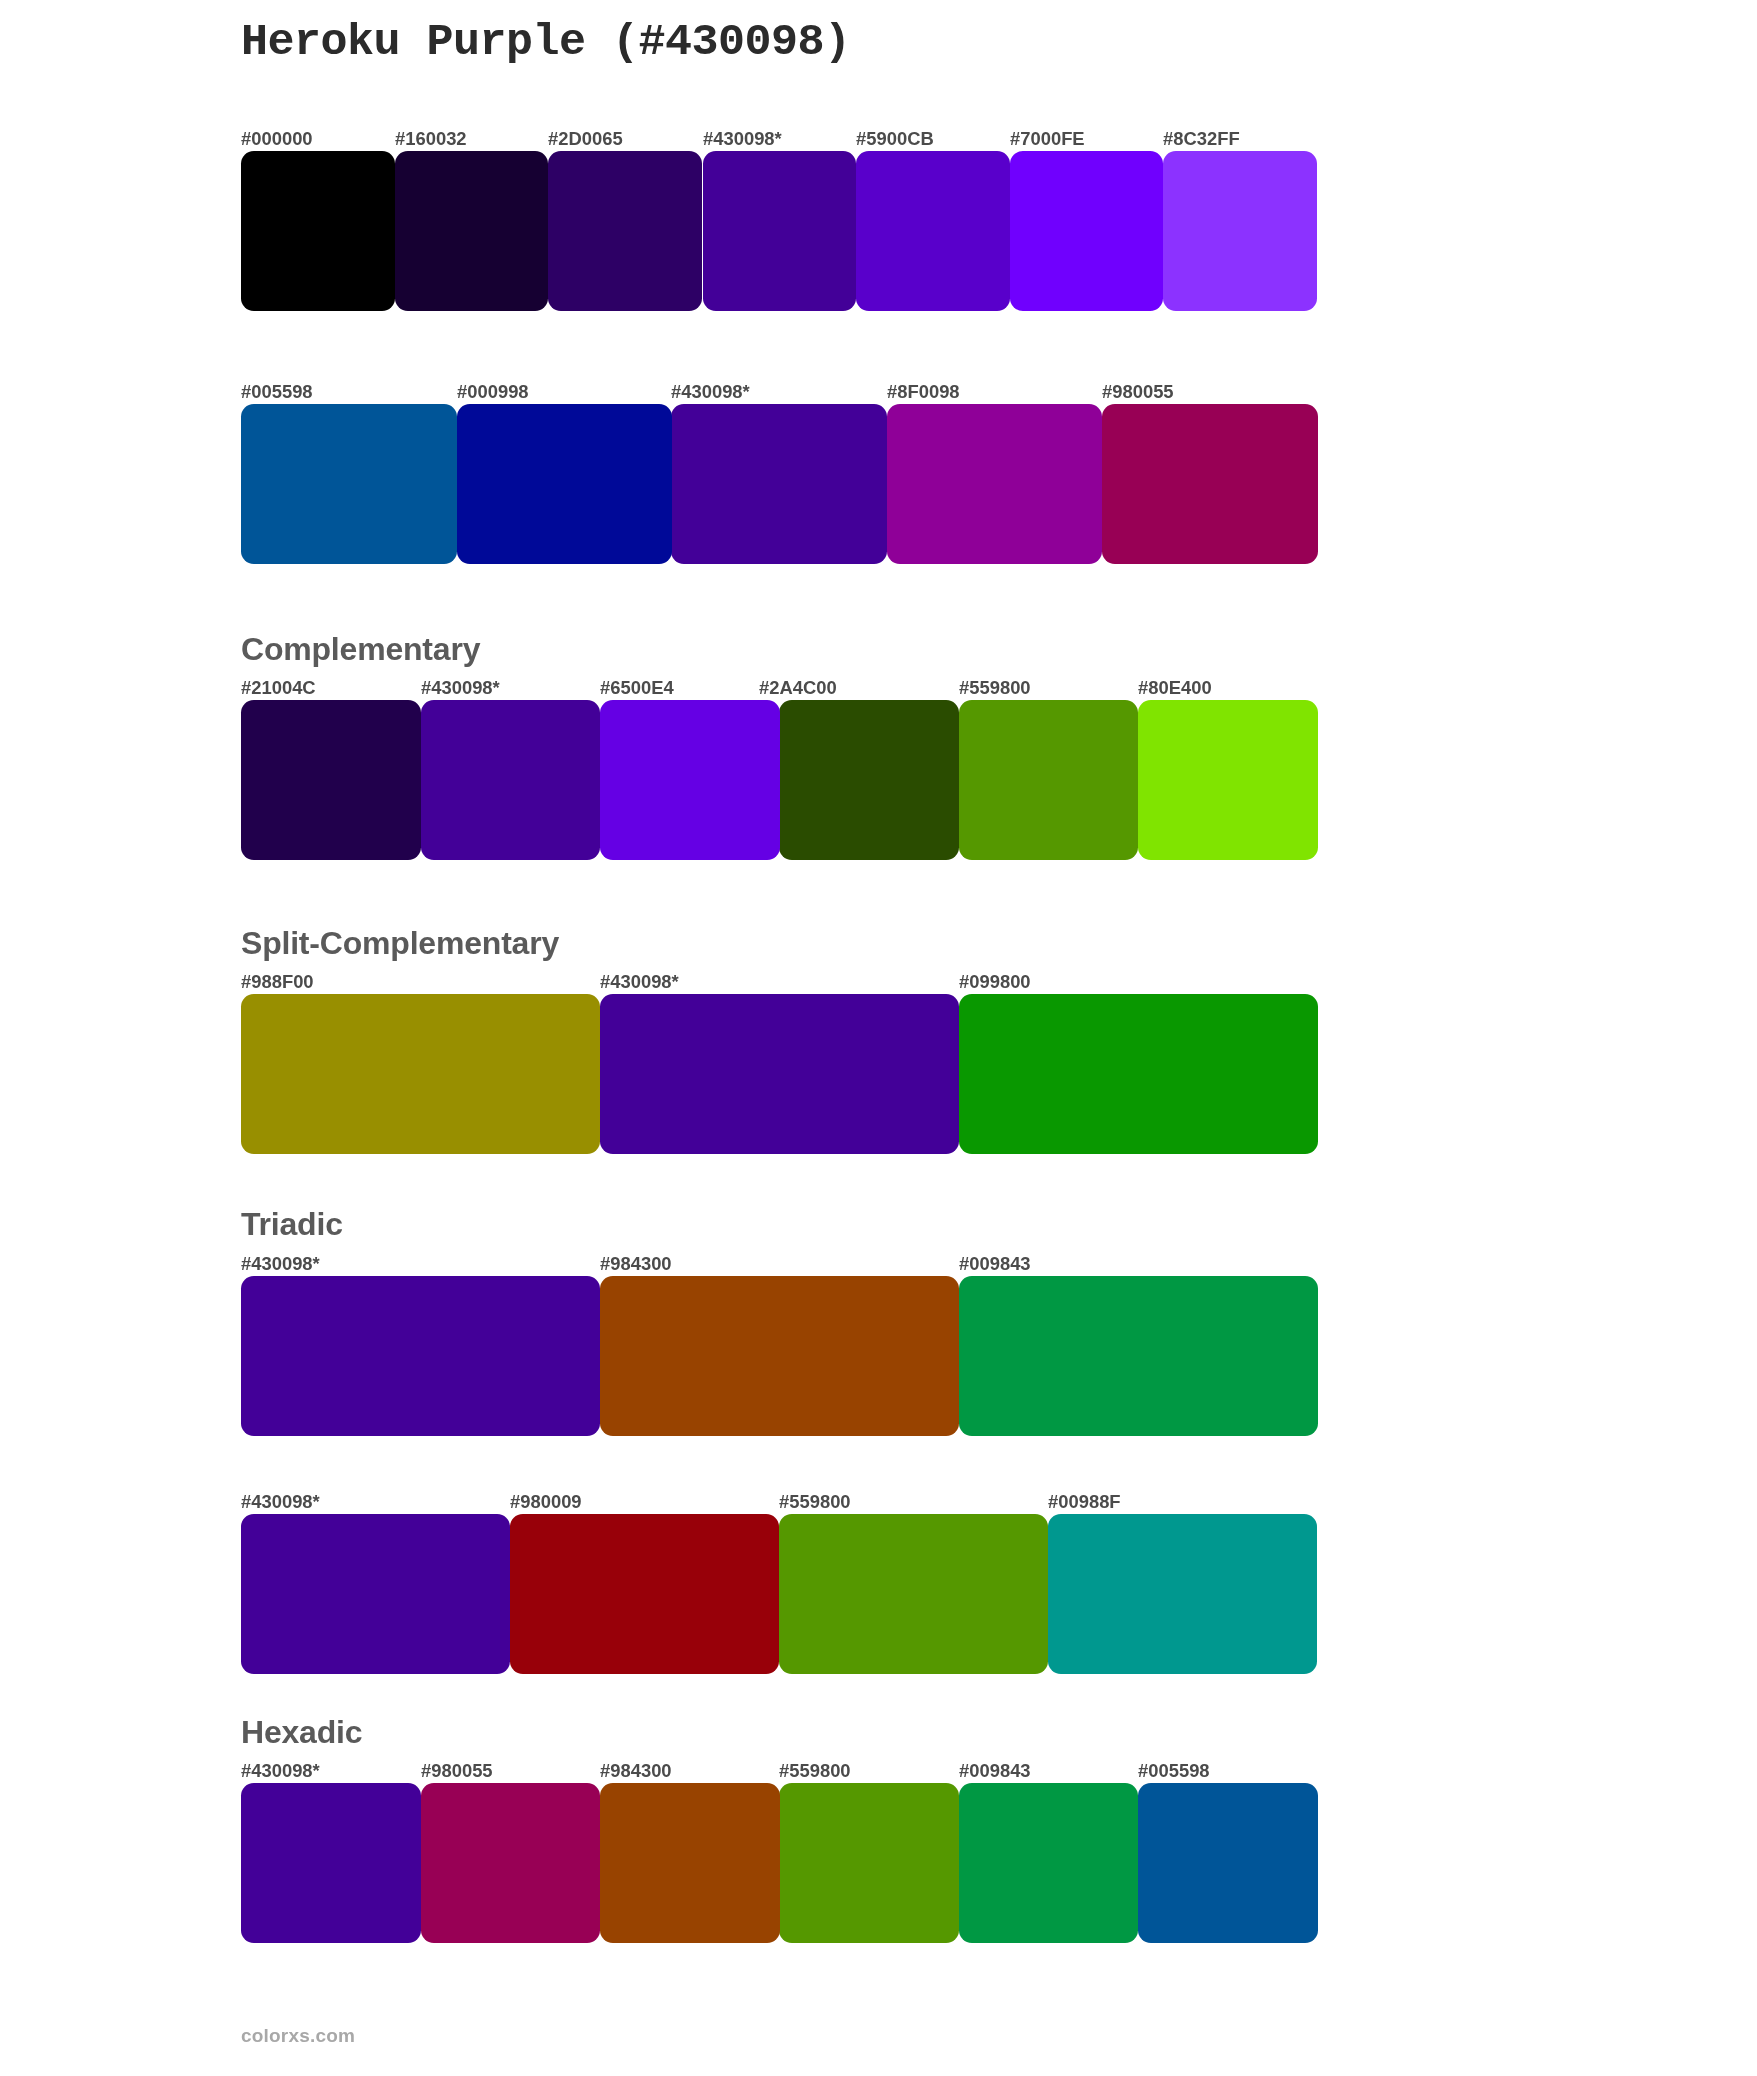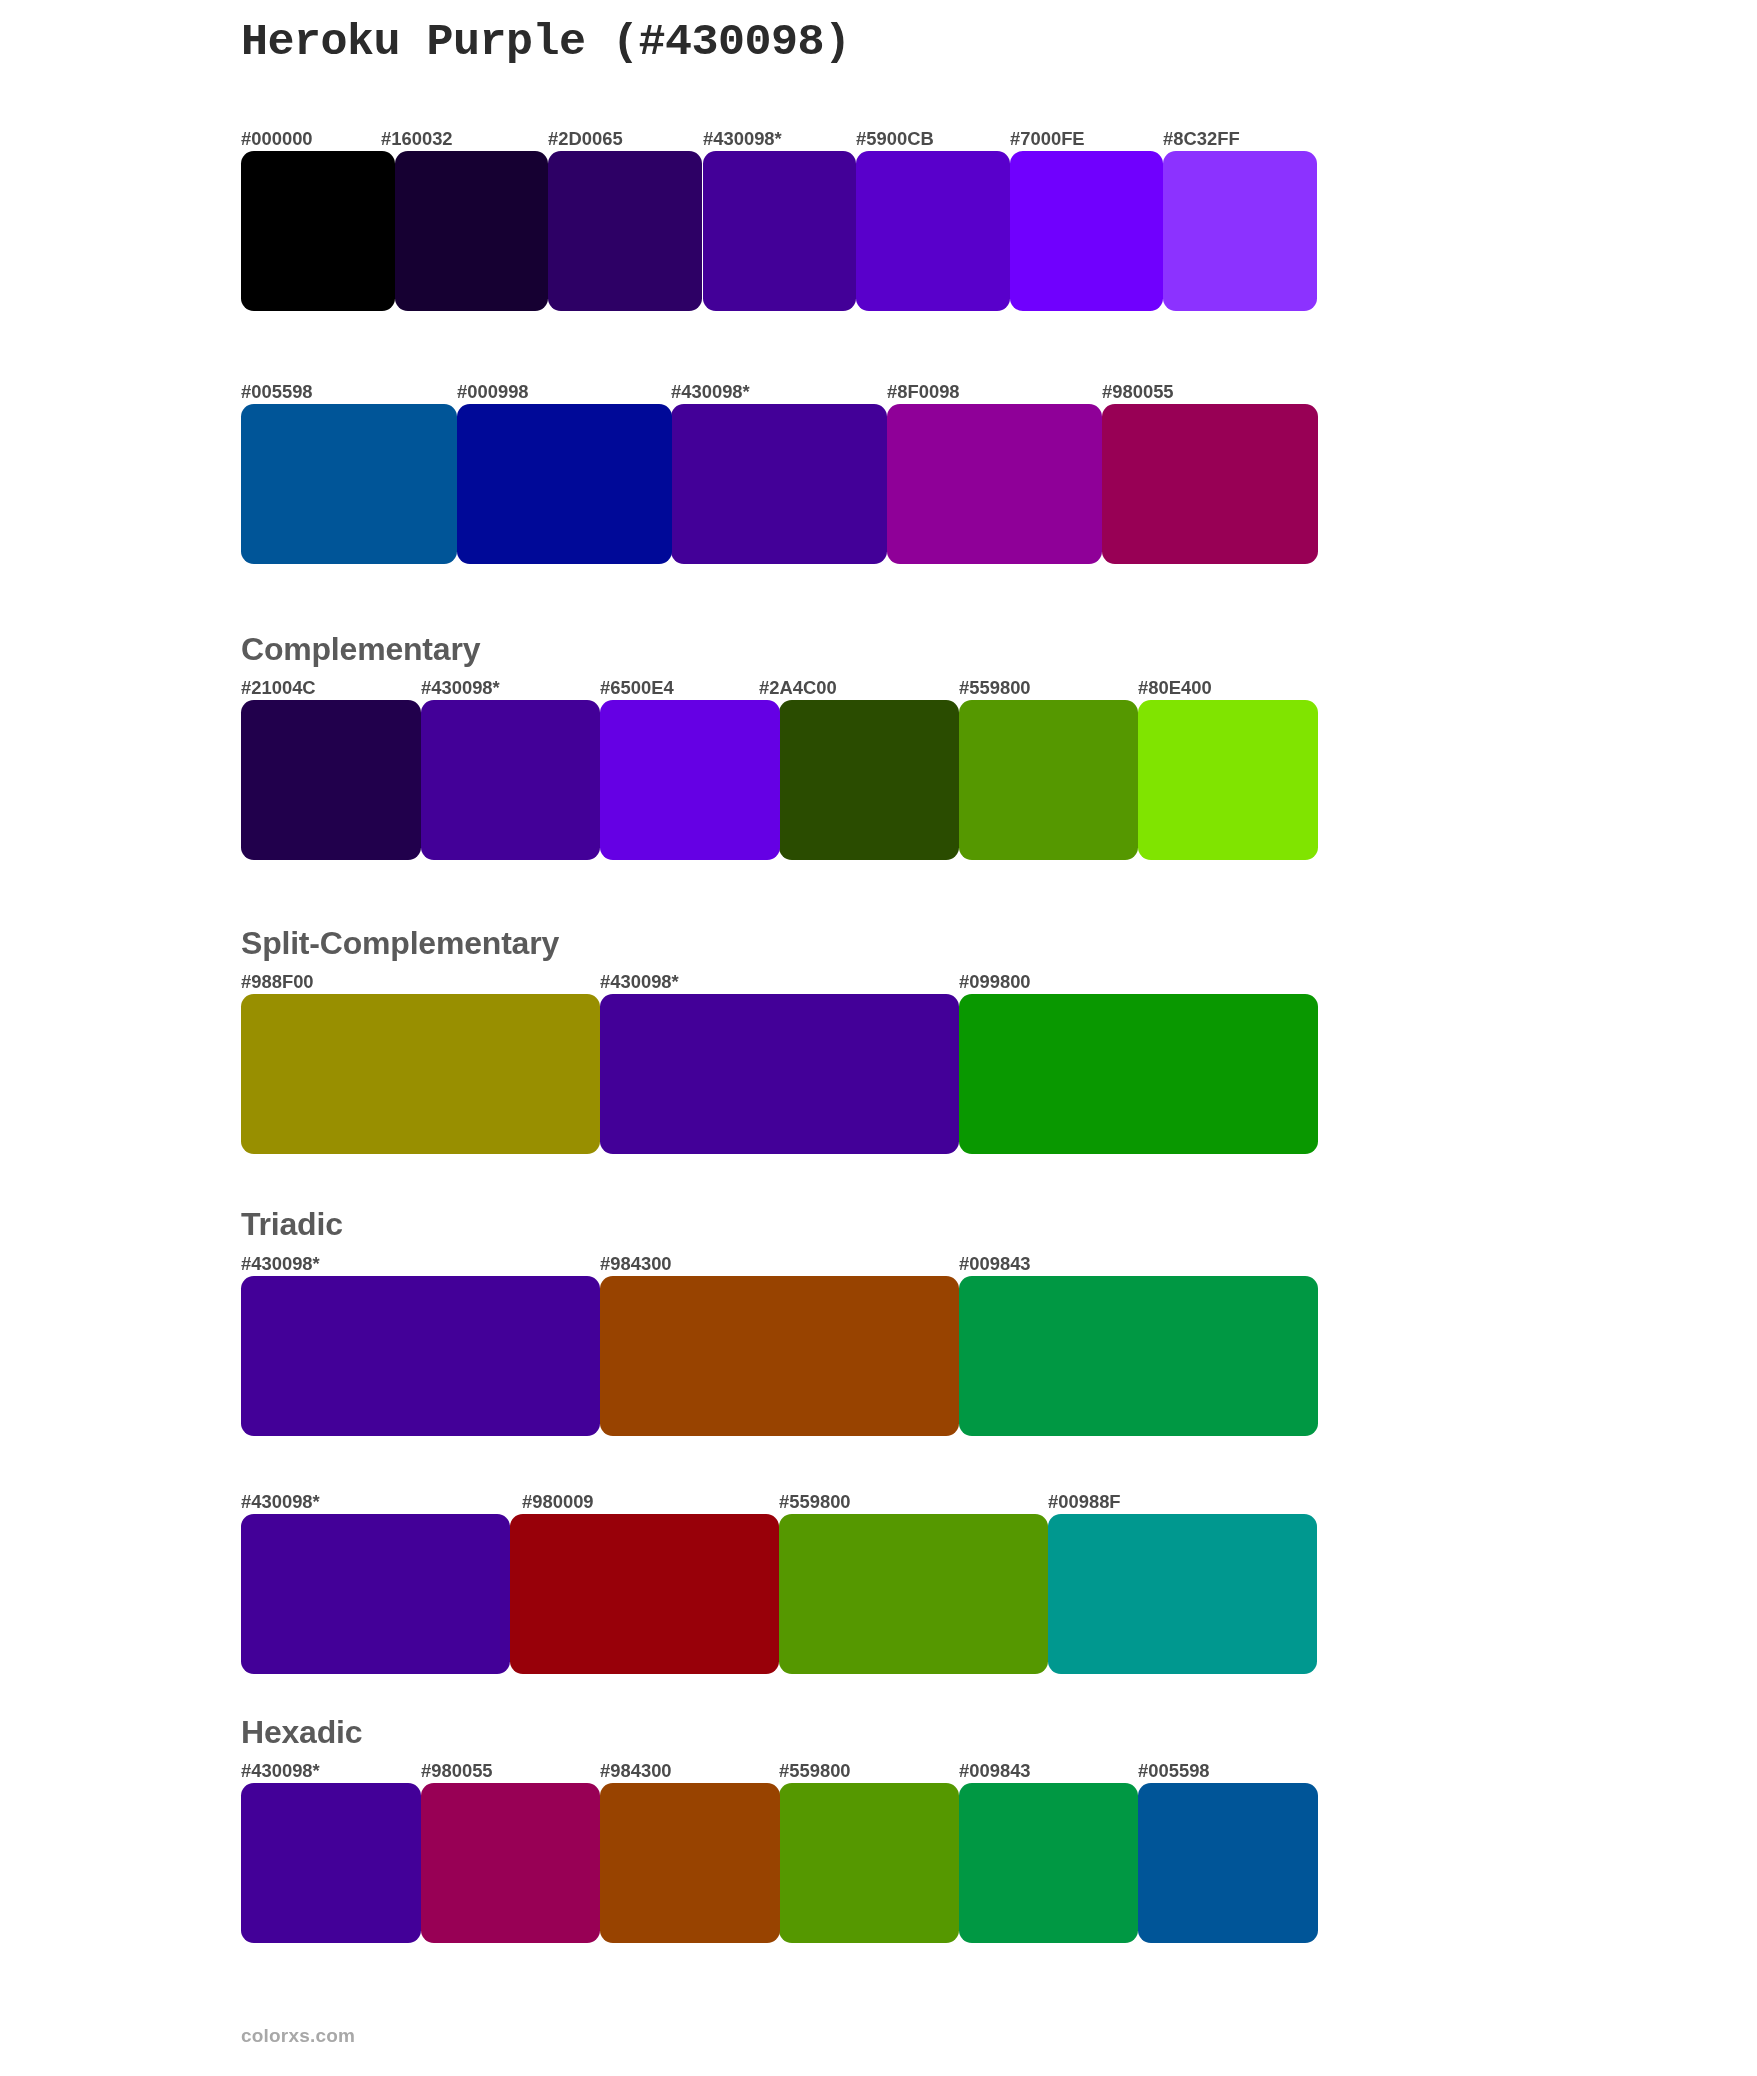--- a/index.html
+++ b/index.html
@@ -106,21 +106,21 @@
   <div class="content">
 
     <div class="header">
       <h1 class="page-title">Heroku Purple (#430098)</h1>
     </div>
 
     <div class="sections">
         <div class="section">
           <div class="swatch-labels">
             <div class="swatch-label" style="left: 0px;">#000000</div>
-            <div class="swatch-label" style="left: 140px; text-align: right;">#160032</div>
+            <div class="swatch-label" style="left: 154px; text-align: right;">#160032</div>
             <div class="swatch-label" style="left: 307px;">#2D0065</div>
             <div class="swatch-label" style="left: 462px;">#430098*</div>
             <div class="swatch-label" style="left: 615px;">#5900CB</div>
             <div class="swatch-label" style="left: 769px;">#7000FE</div>
             <div class="swatch-label" style="left: 922px;">#8C32FF</div>
           </div>
           <div class="swatch-row">
             <div class="swatch" title="#000000" style="left: 0px; width: 154px; background: rgb(0, 0, 0); z-index: 7;"></div>
             <div class="swatch" title="#160032" style="left: 154px; width: 153px; background: rgb(22, 0, 50); z-index: 6;"></div>
             <div class="swatch" title="#2D0065" style="left: 307px; width: 154px; background: rgb(45, 0, 101); z-index: 5;"></div>
@@ -192,21 +192,21 @@
           <div class="swatch-row">
             <div class="swatch" title="#430098*" style="left: 0px; width: 359px; background: rgb(67, 0, 152); z-index: 3;"></div>
             <div class="swatch" title="#984300" style="left: 359px; width: 359px; background: rgb(152, 67, 0); z-index: 2;"></div>
             <div class="swatch" title="#009843" style="left: 718px; width: 359px; background: rgb(0, 152, 67); z-index: 1;"></div>
           </div>
         </div>
         <div style="height: 54px;"></div>
         <div class="section">
           <div class="swatch-labels">
             <div class="swatch-label" style="left: 0px;">#430098*</div>
-            <div class="swatch-label" style="left: 281px;">#980009</div>
+            <div class="swatch-label" style="left: 269px;">#980009</div>
             <div class="swatch-label" style="left: 538px;">#559800</div>
             <div class="swatch-label" style="left: 807px;">#00988F</div>
           </div>
           <div class="swatch-row">
             <div class="swatch" title="#430098*" style="left: 0px; width: 269px; background: rgb(67, 0, 152); z-index: 4;"></div>
             <div class="swatch" title="#980009" style="left: 269px; width: 269px; background: rgb(152, 0, 9); z-index: 3;"></div>
             <div class="swatch" title="#559800" style="left: 538px; width: 269px; background: rgb(85, 152, 0); z-index: 2;"></div>
             <div class="swatch" title="#00988F" style="left: 807px; width: 269px; background: rgb(0, 152, 143); z-index: 1;"></div>
           </div>
         </div>

